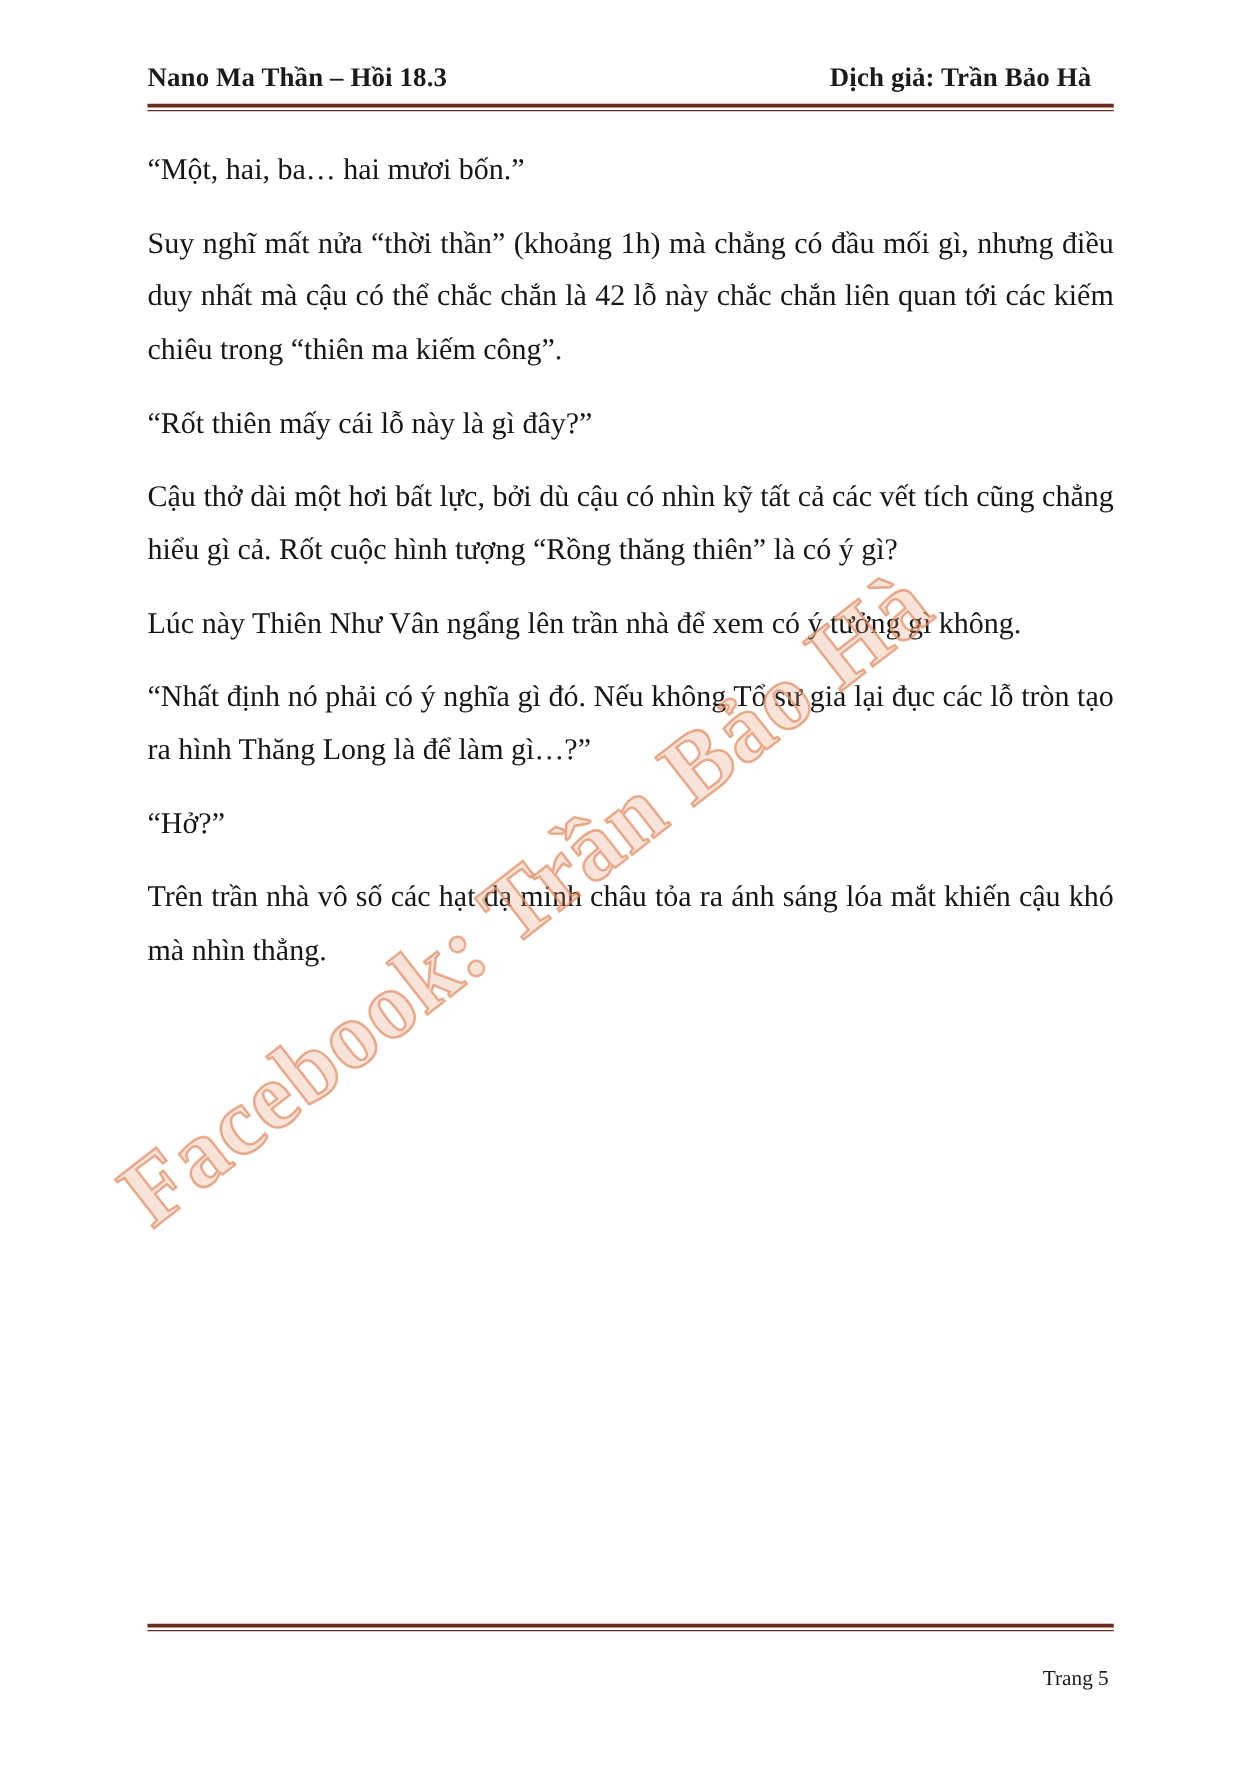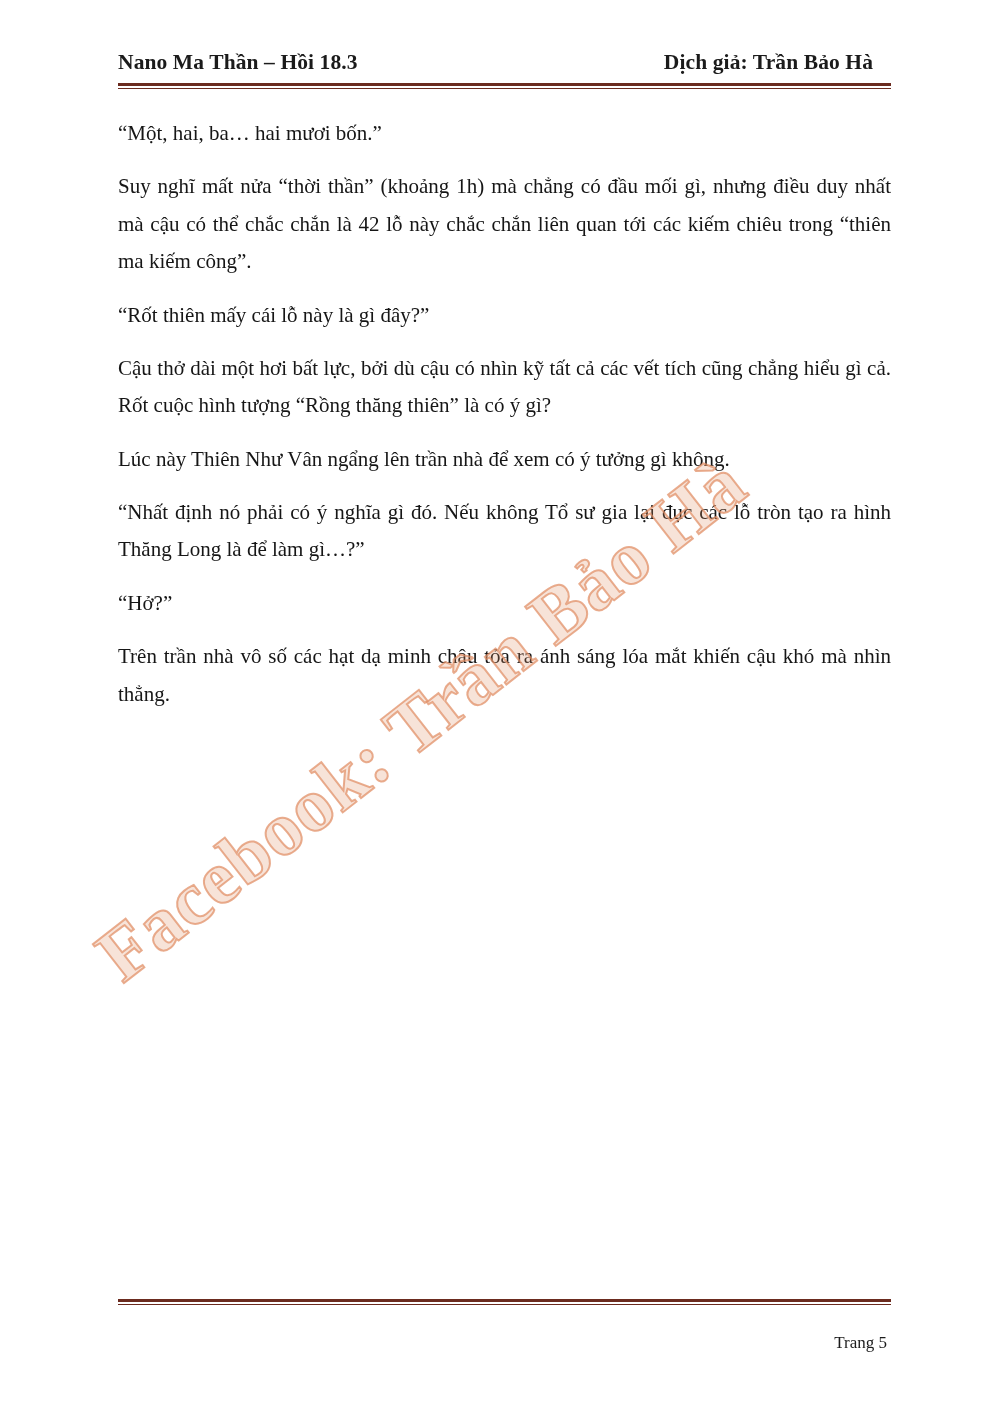--- a/index.html
+++ b/index.html
@@ -48,21 +48,21 @@
     padding: 0;
     background: transparent;
   }
 
   
   .content {
     position: relative;
     z-index: 2;
   }
   .para {
-    font-size: 21px;
+    font-size: 24px;
     line-height: 1.78;
     margin: 0 0 16px 0;
     text-align: justify;
     text-justify: inter-word;
     color: #161616;
   }
   .para.last { margin-bottom: 0; }
 
   
   .watermark {

